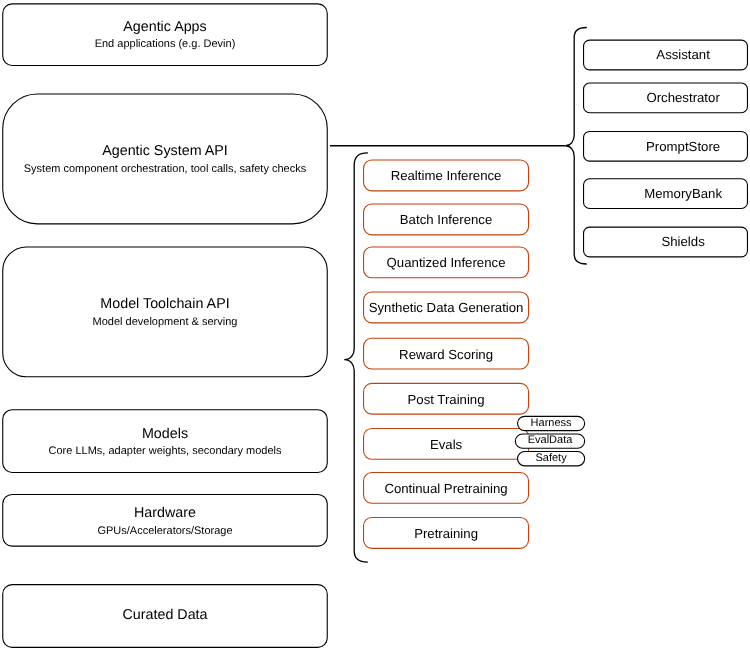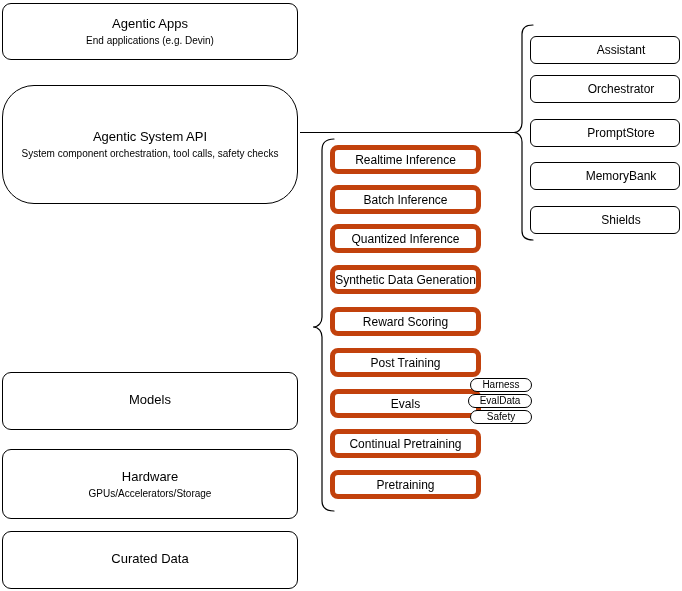--- a/index.html
+++ b/index.html
@@ -37,21 +37,21 @@
   }
   .ltitle { font-size: 13px; line-height: 16px; margin-bottom: 3px; }
   .lsub   { font-size: 10px; line-height: 12px; }
 
   
   .mbox {
     position: absolute;
     left: 330px;
     width: 151px;
     height: 29px;
-    border: 5px solid #c2410c;
+    border: 1px solid #c2410c;
     border-radius: 8px;
     background: #fff;
     display: flex;
     align-items: center;
     justify-content: center;
     font-size: 12px;
     text-align: center;
   }
 
   
@@ -103,26 +103,31 @@
   <div class="lbox" style="top:3px;height:57px;border-radius:9px">
     <div class="ltitle">Agentic Apps</div>
     <div class="lsub">End applications (e.g. Devin)</div>
   </div>
 
   <div class="lbox" style="top:85px;height:119px;border-radius:32px">
     <div class="ltitle">Agentic System API</div>
     <div class="lsub">System component orchestration, tool calls, safety checks</div>
   </div>
 
+  <div class="lbox" style="top:224px;height:119px;border-radius:22px">
+    <div class="ltitle">Model Toolchain API</div>
+    <div class="lsub">Model development &amp; serving</div>
+  </div>
 
   <div class="lbox" style="top:372px;height:58px;border-radius:9px">
     <div class="ltitle">Models</div>
+    <div class="lsub">Core LLMs, adapter weights, secondary models</div>
   </div>
 
-  <div class="lbox" style="top:449px;height:70px;border-radius:9px">
+  <div class="lbox" style="top:449px;height:48px;border-radius:9px">
     <div class="ltitle">Hardware</div>
     <div class="lsub">GPUs/Accelerators/Storage</div>
   </div>
 
   <div class="lbox" style="top:531px;height:58px;border-radius:9px">
     <div class="ltitle">Curated Data</div>
   </div>
 
   <div class="mbox" style="top:145px">
     <span>Realtime Inference</span>

